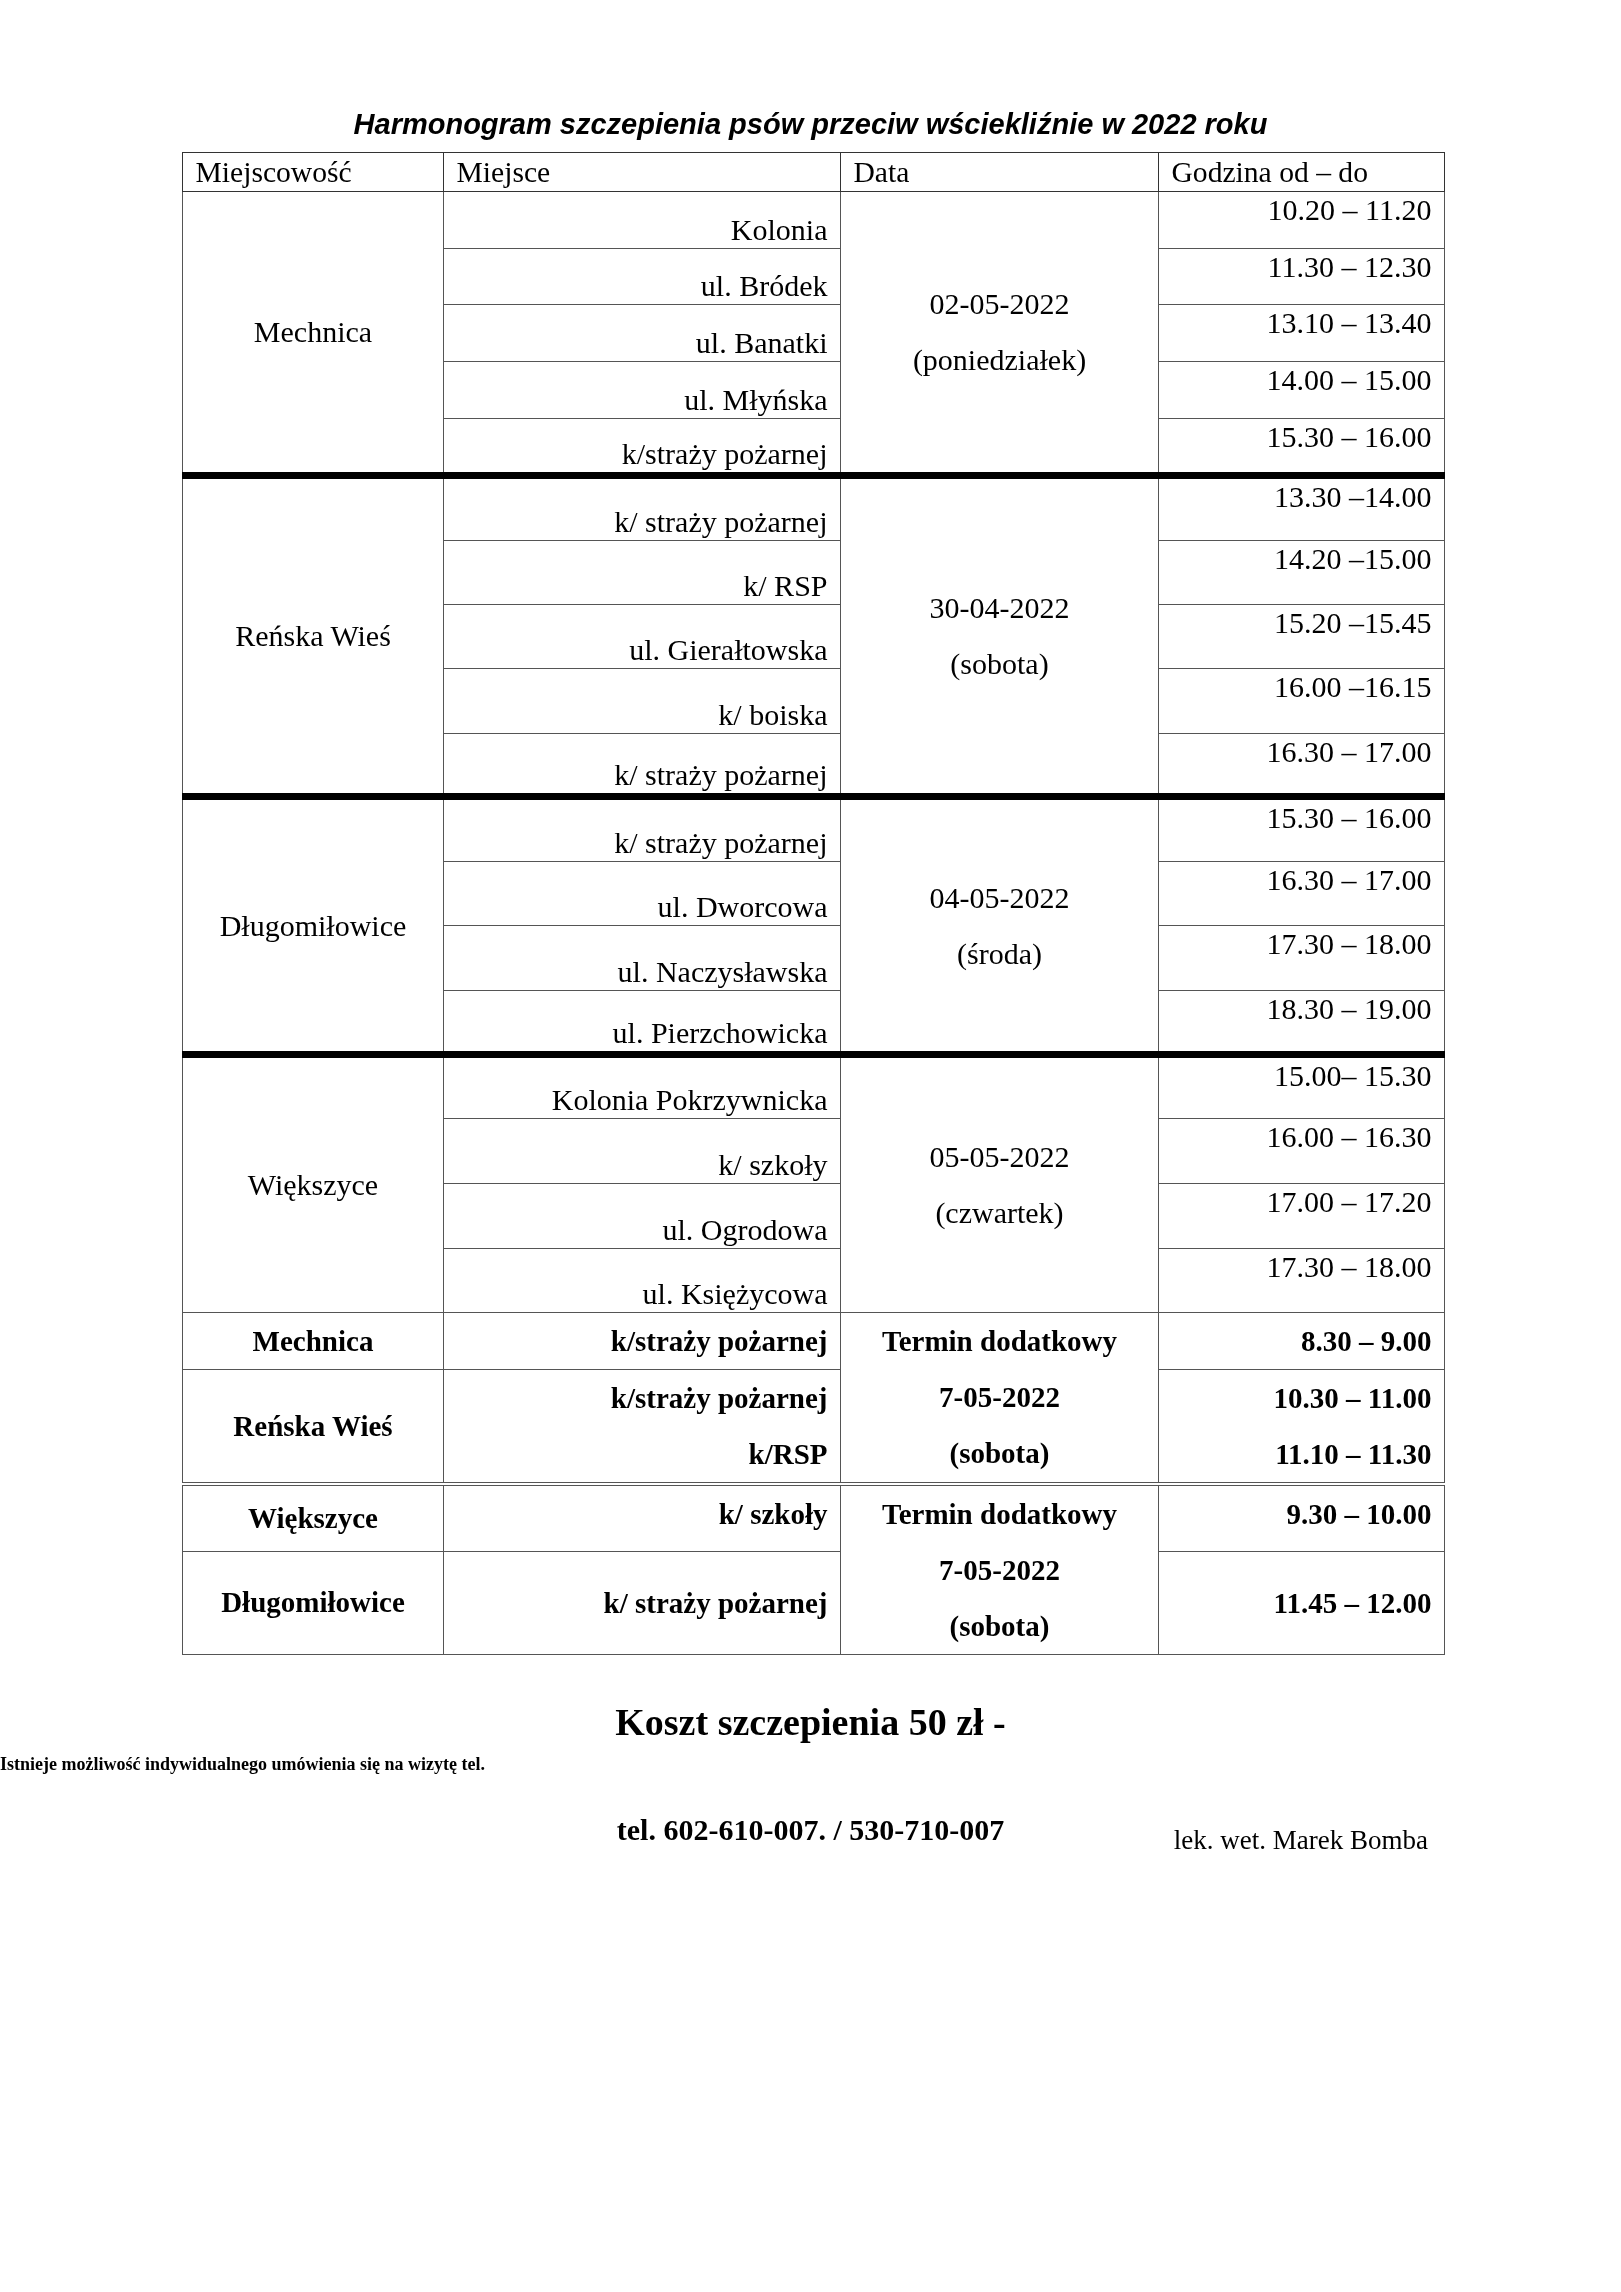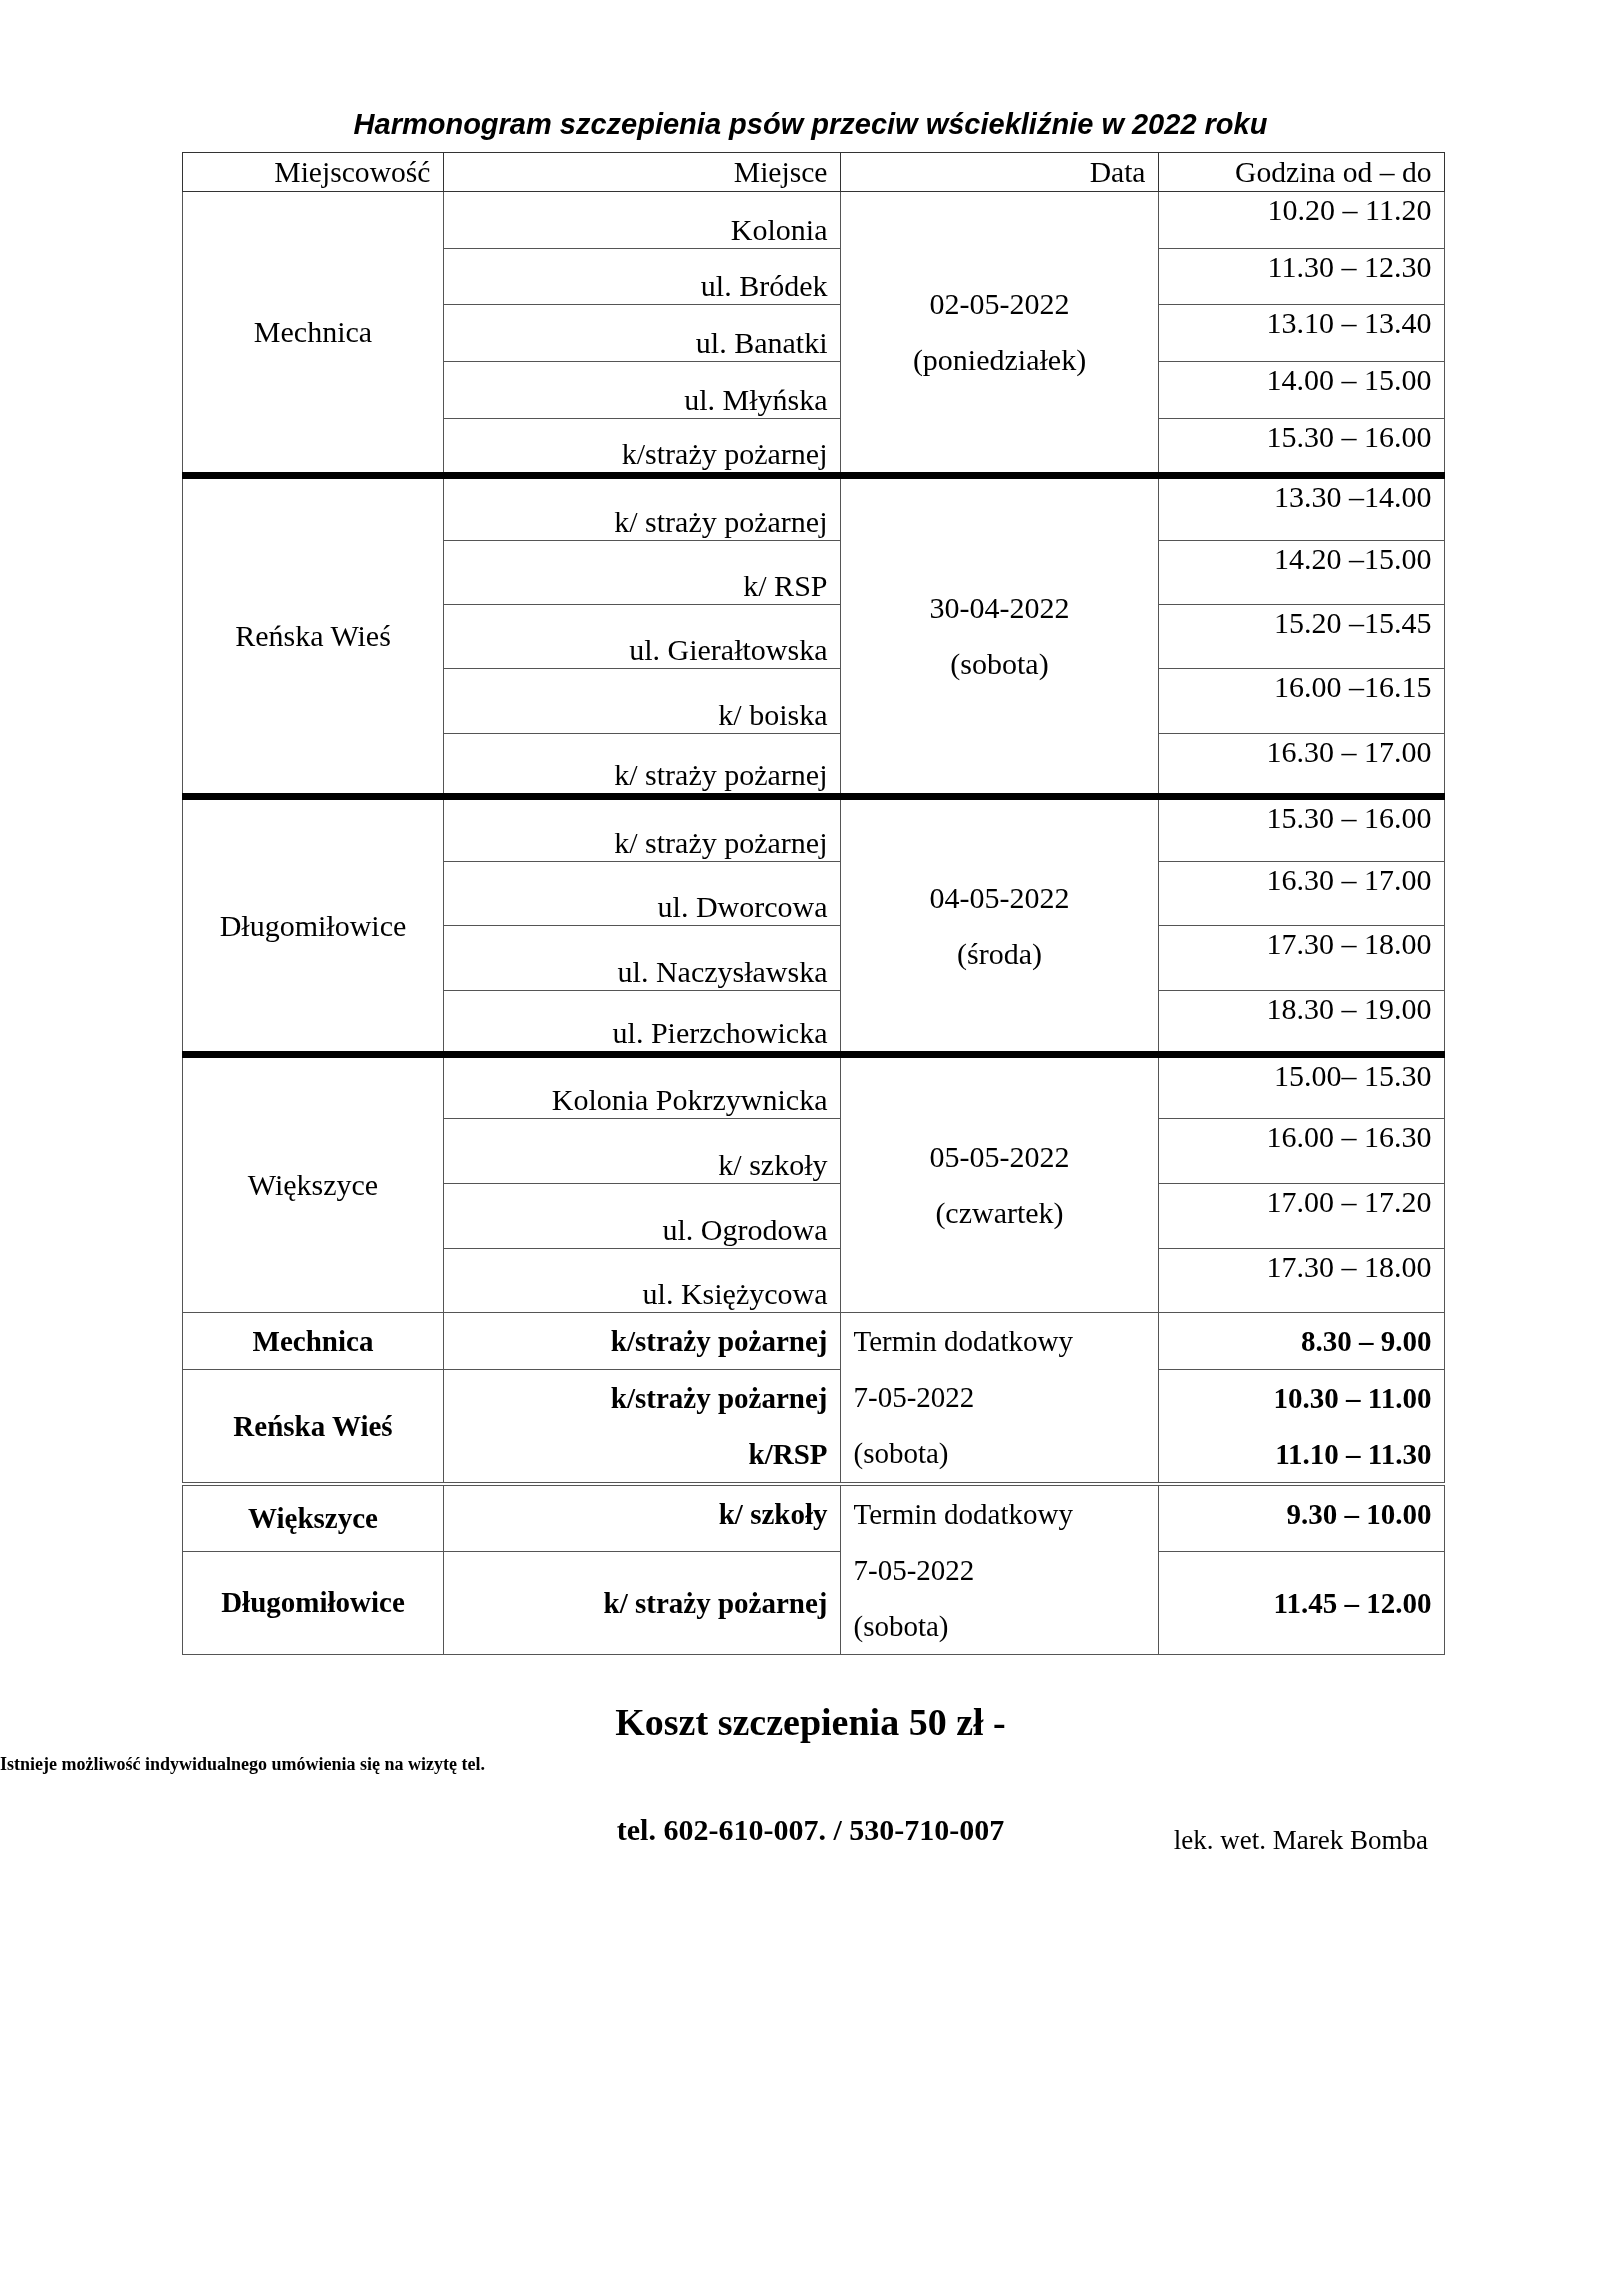--- a/index.html
+++ b/index.html
@@ -1,30 +1,30 @@
 <!DOCTYPE html>
 <html style="font-size:14.3px"><head>
 <meta charset="utf-8">
 <style>
   html, body { margin:0; padding:0; background:#ffffff; }
   body { width:1621px; height:2293px; position:relative; overflow:hidden; color:#000; font-family:"Liberation Serif","DejaVu Serif",serif; }
   .title { position:absolute; left:0; width:1621px; top:106px; text-align:center; font-family:"Liberation Sans","DejaVu Sans",sans-serif; font-weight:bold; font-style:italic; font-size:29px; line-height:36px; }
   table.sched { position:absolute; left:182px; top:152px; border-collapse:collapse; table-layout:fixed; width:1262px; font-size:30px; }
   table.sched td, table.sched th { border:1.3px solid #555; padding:0 12.5px; overflow:hidden; white-space:nowrap; }
-  table.sched th { font-weight:normal; height:38px; line-height:36px; text-align:right; border-color:#333; font-size:29.6px; }
+  table.sched th { font-weight:normal; height:38px; line-height:36px; text-align:left; border-color:#333; font-size:29.6px; }
   col.c1 { width:261px; } col.c2 { width:397px; } col.c3 { width:318px; } col.c4 { width:286px; }
   td.town { text-align:center; vertical-align:middle; }
   td.place { text-align:right; vertical-align:bottom; padding-bottom:5.4px; line-height:36px; }
   td.date { text-align:center; vertical-align:middle; line-height:56px; white-space:normal; }
   td.time { text-align:right; vertical-align:top; padding-top:3.6px; line-height:36px; padding-right:9px; }
   tr.thick td { border-top:7.2px solid #000; }
   tr.double td { border-top:4.5px double #555; }
   td.xtown { text-align:center; vertical-align:middle; font-weight:bold; font-size:29px; }
   td.xplace { text-align:right; vertical-align:top; font-weight:bold; font-size:29px; line-height:56px; padding-top:0; }
-  td.xdate { vertical-align:top; font-weight:normal; font-size:29px; line-height:56px; white-space:normal; }
+  td.xdate { text-align:center; vertical-align:top; font-weight:bold; font-size:29px; line-height:56px; white-space:normal; }
   td.xtime { text-align:right; vertical-align:top; font-weight:bold; font-size:29px; line-height:56px; padding-right:9px;margin-top:16px; }
   td.xplace-mid { vertical-align:middle; }
   td.xtime-mid { vertical-align:middle; }
   .line { display:block; }
   .footer-cost { position:absolute; left:0; width:1621px; top:1700px; text-align:center; font-weight:bold; font-size:38px; line-height:45px; }
   .footer-info { position:absolute; left:0; width:1621px; top:1746px; text-align:left; font-weight:bold; font-size:18px; line-height:36px; }
   .footer-phone { position:absolute; left:0; width:1621px; top:1784px; text-align:center; font-weight:bold; font-size:30px; line-height:36px;margin-top:28px; }
   .footer-sign { position:absolute; right:193px; top:1822px; text-align:right; font-weight:normal; font-size:27px; line-height:36px; }
 </style>
 </head>

